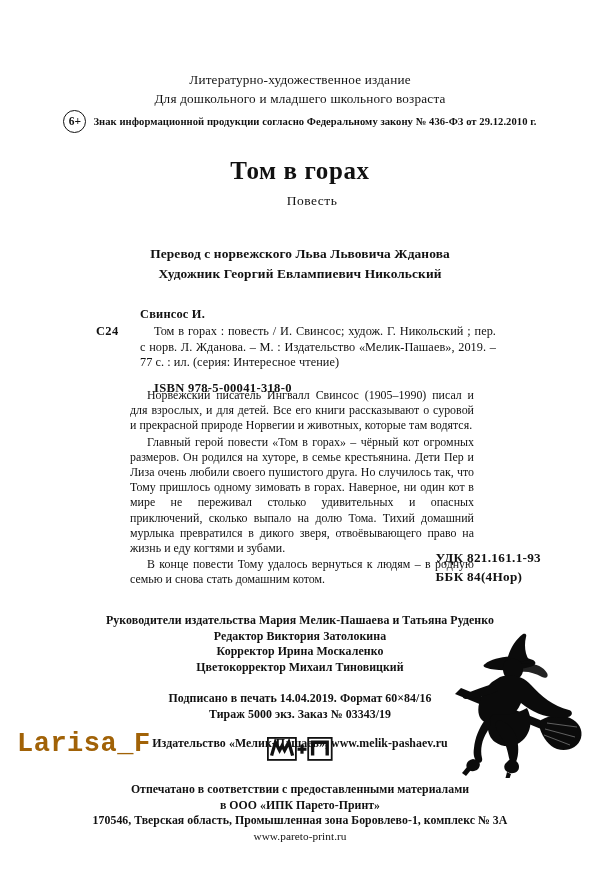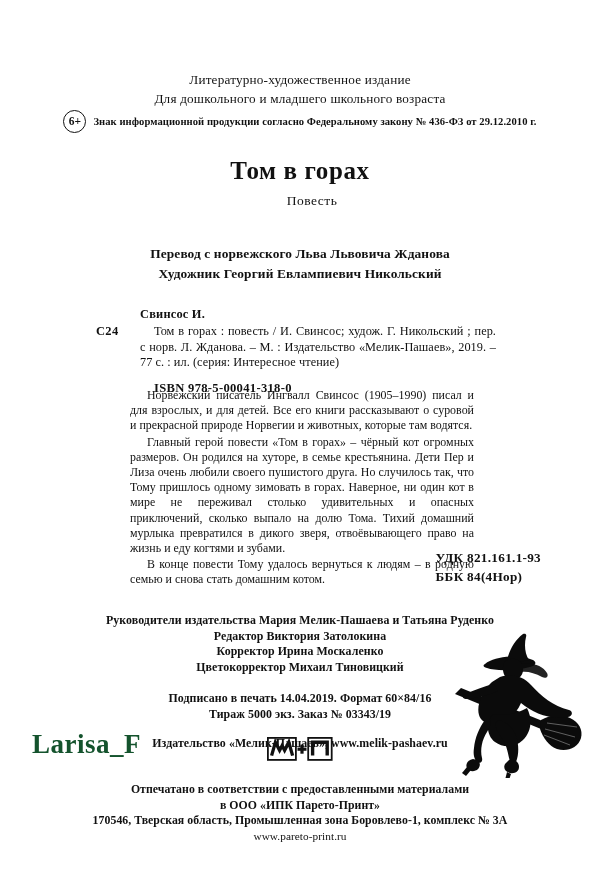--- a/index.html
+++ b/index.html
@@ -255,27 +255,27 @@
   .watermark-witch {
     position: absolute;
     left: 437px;
     top: 628px;
     width: 152px;
     height: 150px;
     pointer-events: none;
   }
   .watermark-text {
     position: absolute;
-    left: 32px;
+    left: 17px;
     top: 729px;
-    font-family: Liberation Serif, serif;
+    font-family: Liberation Mono, monospace;
     font-size: 27px;
     font-weight: bold;
     letter-spacing: 0.5px;
-    color: #14532d;
+    color: #a16207;
     pointer-events: none;
   }
 </style>
 </head>
 <body>
 
 <div class="page">
 
   <div class="header-block">
     <div class="header-line">Литературно-художественное издание</div>

